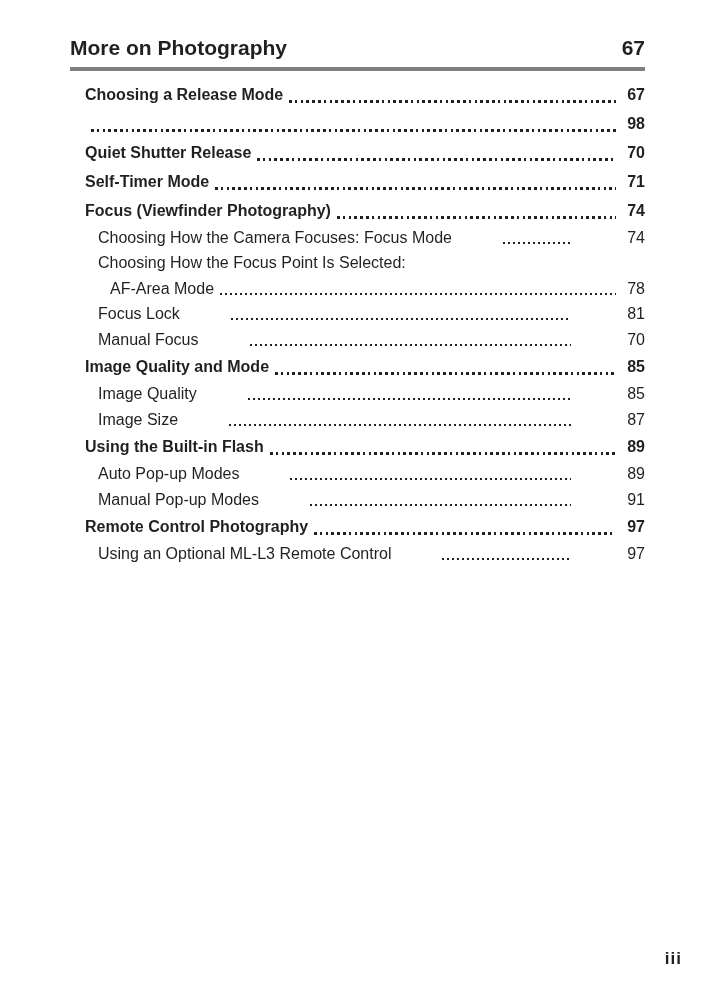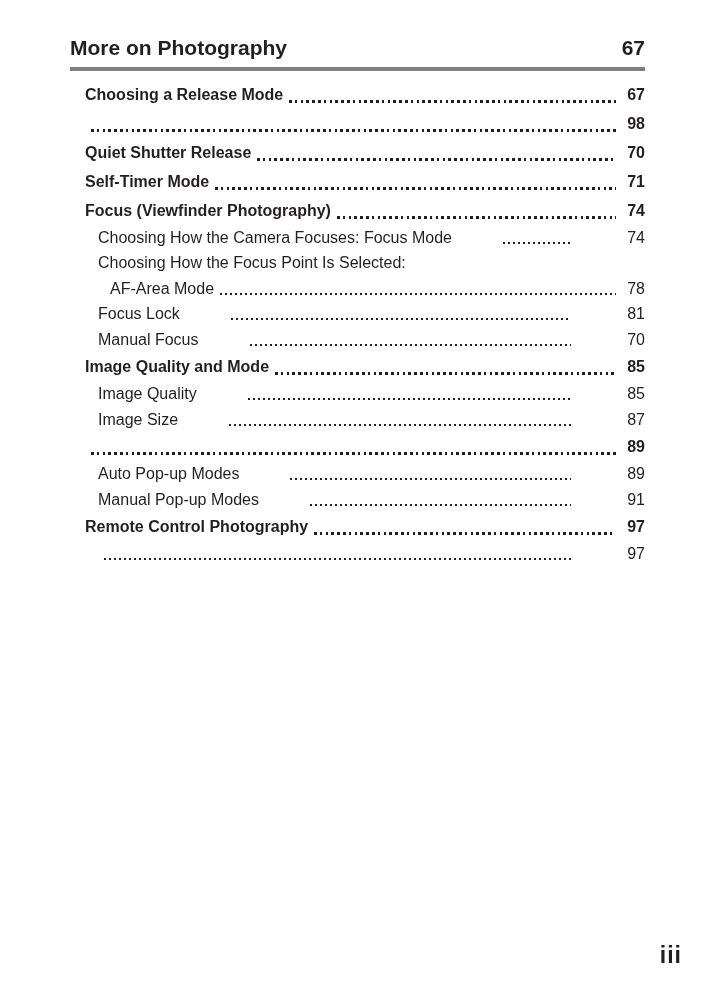--- a/index.html
+++ b/index.html
@@ -26,21 +26,21 @@
     background-image:repeating-linear-gradient(90deg,#231f20 0 2px,transparent 2px 5px);
   }
   .l1 .leader{
     height:2.6px;margin-bottom:6.5px;
     background-image:repeating-linear-gradient(90deg,#231f20 0 2.6px,transparent 2.6px 5.8px);
   }
   .num{min-width:24px;text-align:right;white-space:nowrap;}
   .row.open .leader,.row.open .num{visibility:hidden;}
   .page-footer{
     position:absolute;right:27px;bottom:31px;
-    font-size:23px;font-weight:700;letter-spacing:1px;
+    font-size:17px;font-weight:700;letter-spacing:1px;
   }
 </style>
 </head>
 <body>
 
 <div class="page">
 
   <div class="chapter-header">
     <span>More on Photography</span>
     <span>67</span>
@@ -108,39 +108,41 @@
         <span class="label">Image Quality</span>
         <span class="leader"></span>
         <span class="num">85</span>
       </div>
       <div class="row l2">
         <span class="label">Image Size</span>
         <span class="leader"></span>
         <span class="num">87</span>
       </div>
       <div class="row l1">
+        <span class="label">Using the Built-in Flash</span>
         <span class="leader"></span>
         <span class="num">89</span>
       </div>
       <div class="row l2">
         <span class="label">Auto Pop-up Modes</span>
         <span class="leader"></span>
         <span class="num">89</span>
       </div>
       <div class="row l2">
         <span class="label">Manual Pop-up Modes</span>
         <span class="leader"></span>
         <span class="num">91</span>
       </div>
       <div class="row l1">
         <span class="label">Remote Control Photography</span>
         <span class="leader"></span>
         <span class="num">97</span>
       </div>
       <div class="row l2">
+        <span class="label">Using an Optional ML-L3 Remote Control</span>
         <span class="leader"></span>
         <span class="num">97</span>
       </div>
     </nav>
 
   <div class="page-footer">
     <span>iii</span>
   </div>
 
 </div>

